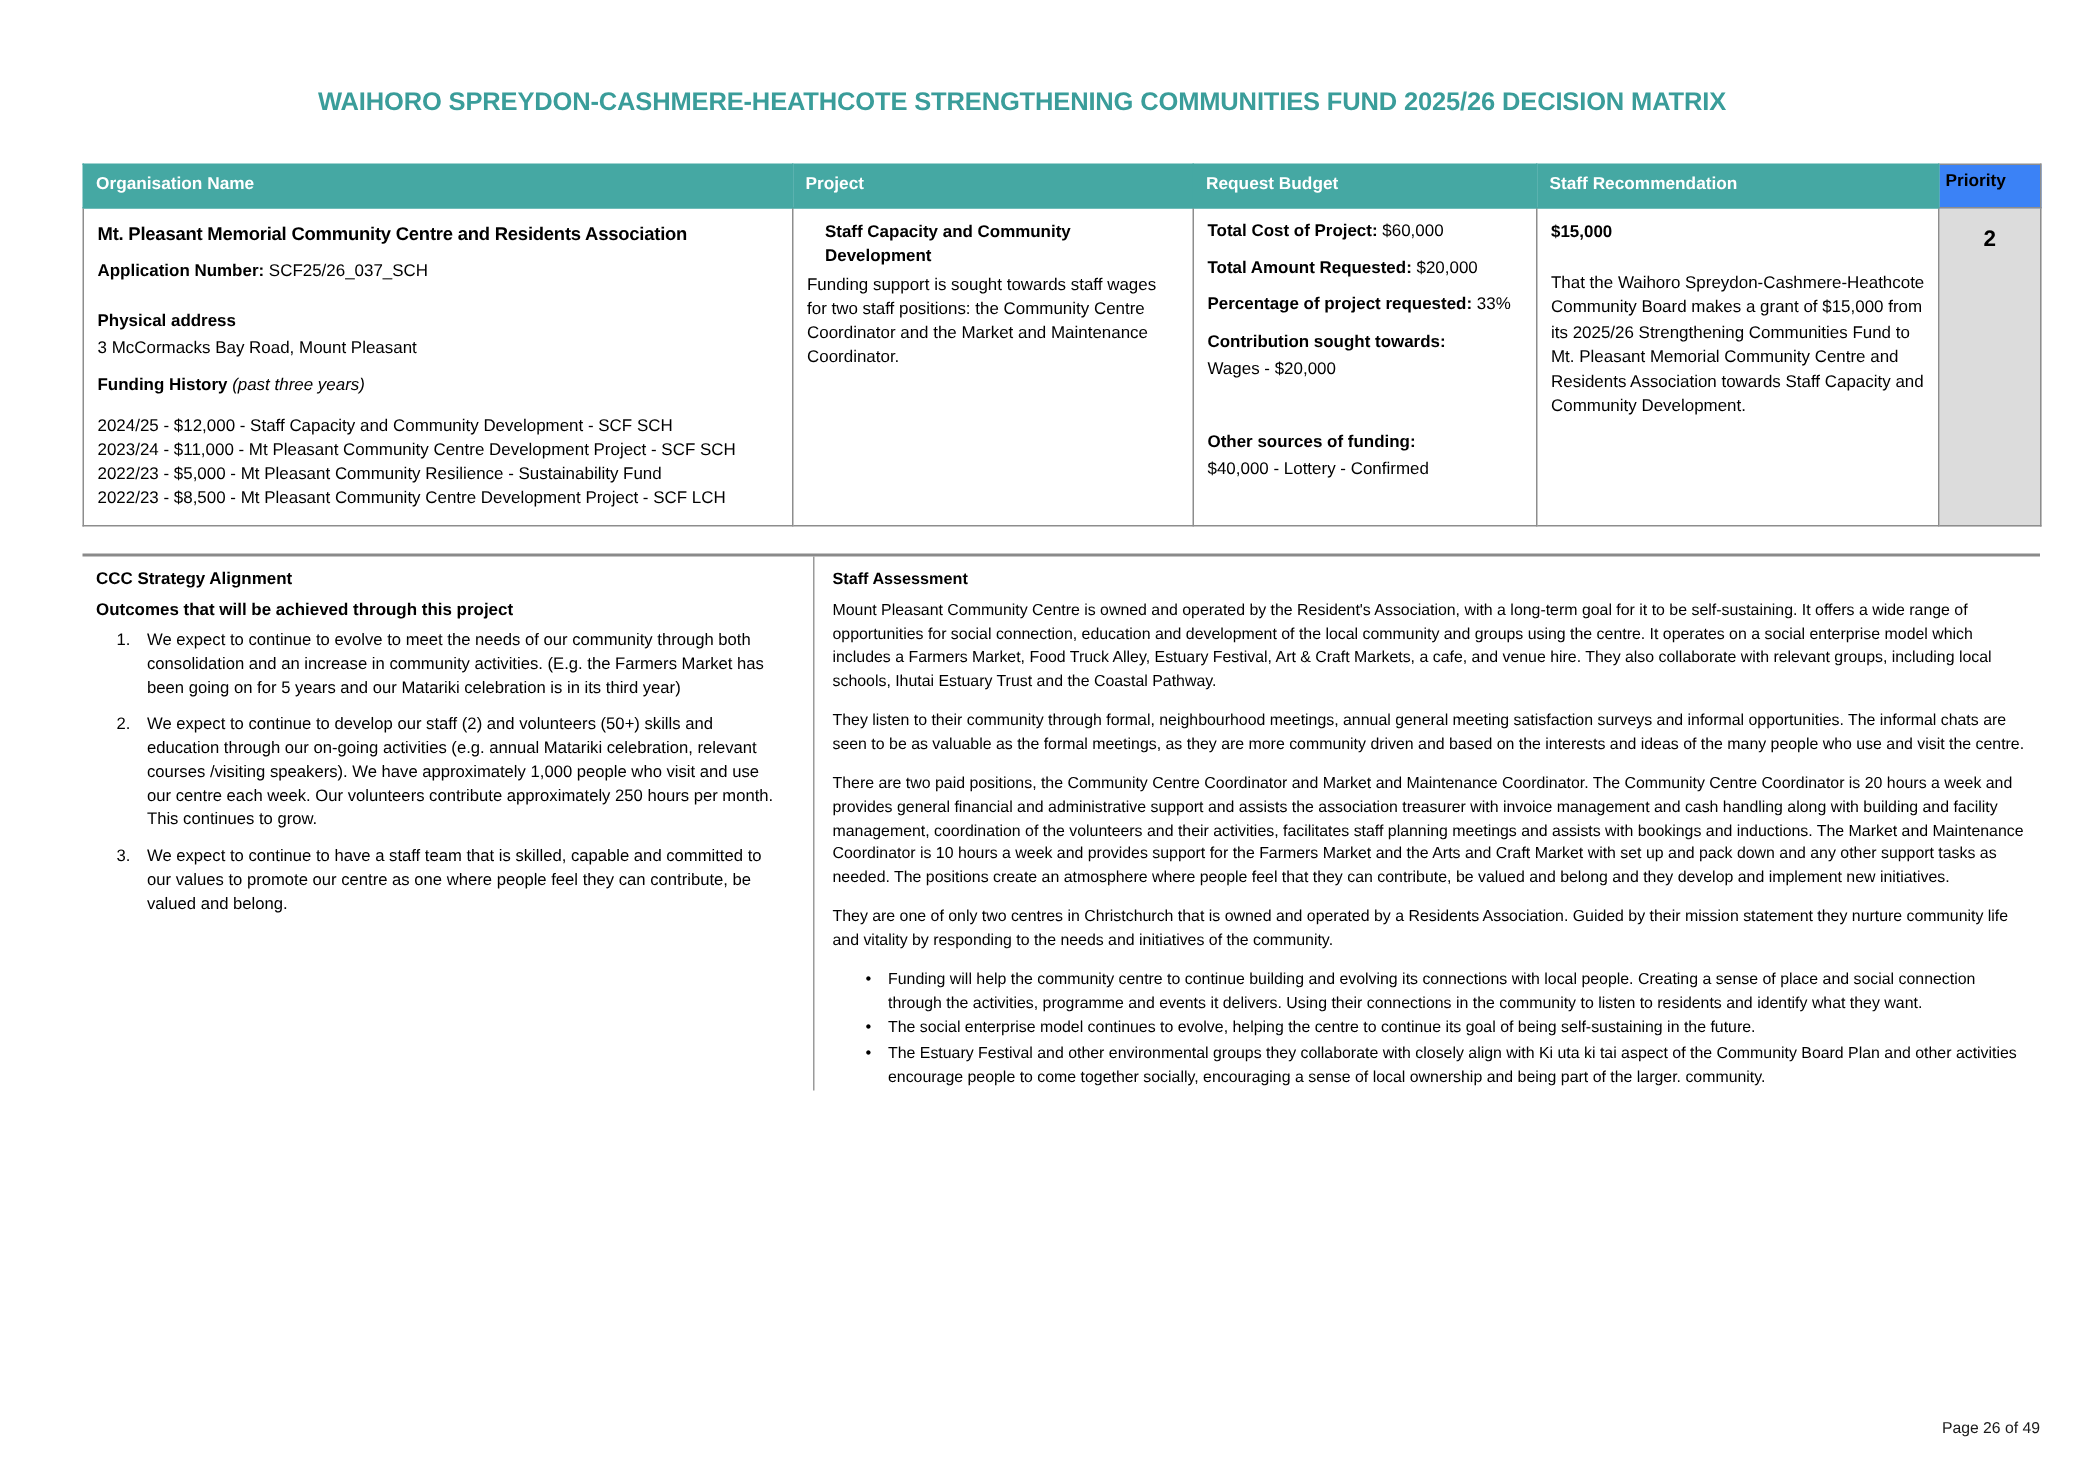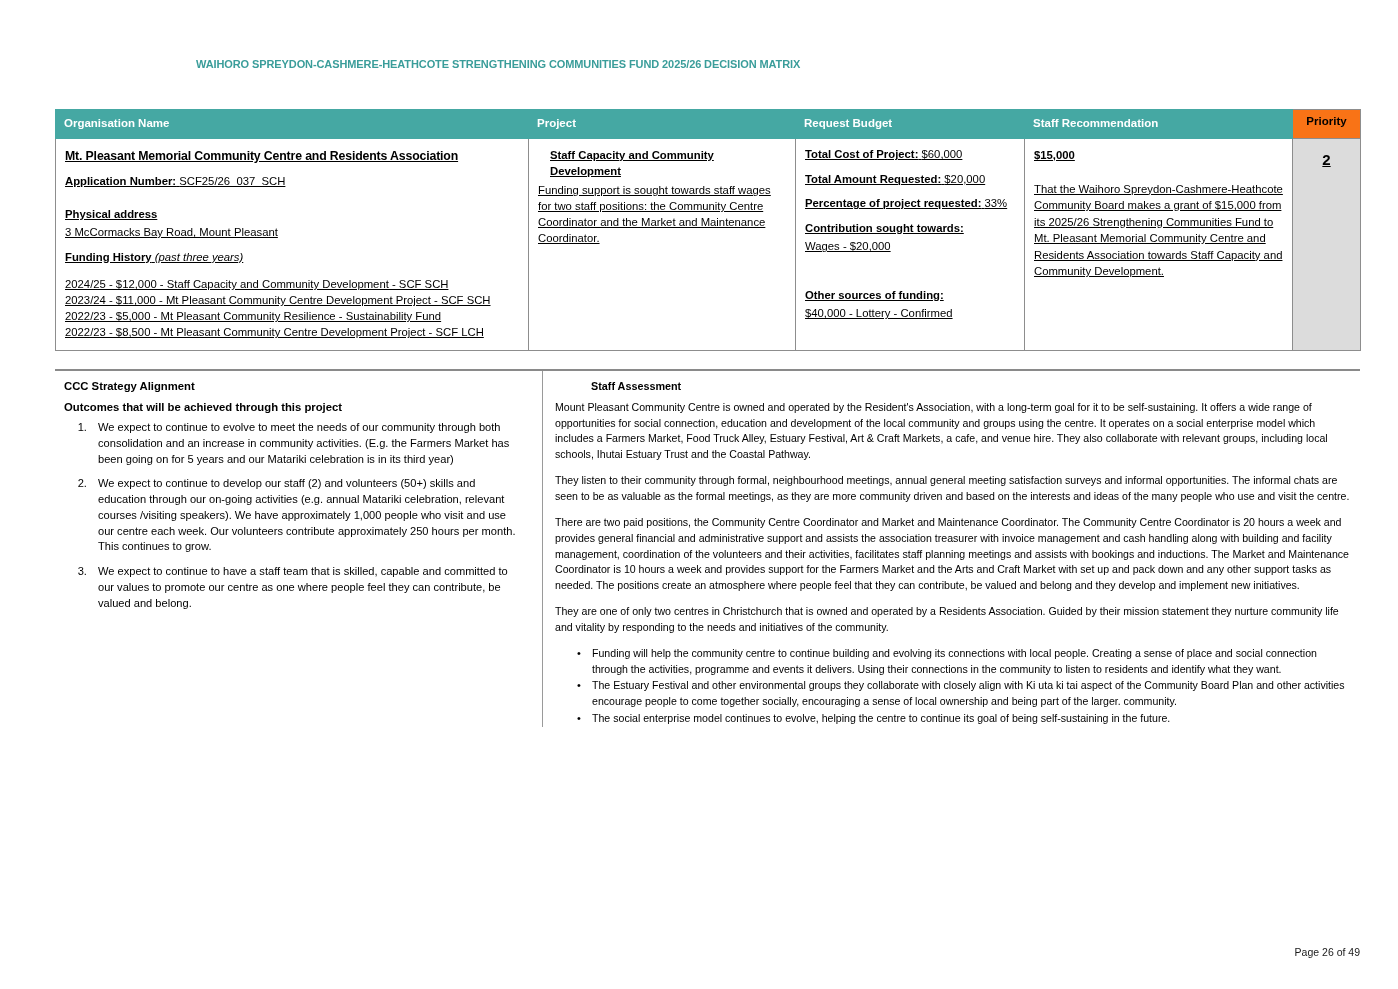--- a/index.html
+++ b/index.html
@@ -20,24 +20,24 @@
   .page {
     position: absolute;
     left: 0; top: 0;
     width: 1398px;
     height: 989px;
   }
 
   
   .doc-title {
     position: absolute;
-    left: 196px;
+    left: 212px;
     top: 58px;
     width: 1000px;
-    font-size: 11px;
+    font-size: 17px;
     font-weight: bold;
     letter-spacing: -0.1px;
     color: #3a9d9a;
     white-space: nowrap;
   }
 
   
   .matrix {
     position: absolute;
     left: 55px;
@@ -55,31 +55,30 @@
     background: #45a8a3;
     color: #ffffff;
     text-align: left;
     font-size: 11.5px;
     font-weight: bold;
     padding: 7px 8px 8px 8px;
     height: 29px;
     border: 1px solid #45a8a3;
   }
   .matrix thead th.priority-head {
-    background: #f97316;
+    background: #3b82f6;
     color: #000000;
-    text-align: center;
+    text-align: left;
     border: 1px solid #8d8d8d;
     padding: 5px 4px;
   }
   .matrix tbody td {
     font-size: 11.3px;
     line-height: 1.38;
     padding: 8px 9px 10px 9px;
-    text-decoration: underline;
   }
   .matrix tbody td.priority-cell {
     background: #dcdcdc;
     text-align: center;
     font-size: 15px;
     font-weight: bold;
     vertical-align: top;
     padding-top: 11px;
   }
 
@@ -136,21 +135,21 @@
   .body-text {
     font-size: 11.1px;
     line-height: 1.42;
     margin: 0 0 10px 0;
   }
   .lower-right .body-text {
     font-size: 10.6px;
     line-height: 1.47;
     margin: 0 0 11px 0;
   }
-  .lower-right .sec-head { font-size: 10.8px; margin-bottom: 8px; margin-left: 36px; }
+  .lower-right .sec-head { font-size: 10.8px; margin-bottom: 8px; }
 
   ol.outcomes {
     margin: 0;
     padding-left: 26px;
     font-size: 11.1px;
     line-height: 1.42;
   }
   ol.outcomes li {
     margin-bottom: 9px;
     padding-left: 8px;
@@ -280,22 +279,22 @@
     </div>
 
     <div class="lower-right">
       <div class="sec-head">Staff Assessment</div>
       <div class="body-text">Mount Pleasant Community Centre is owned and operated by the Resident's Association, with a long-term goal for it to be self-sustaining. It offers a wide range of opportunities for social connection, education and development of the local community and groups using the centre. It operates on a social enterprise model which includes a Farmers Market, Food Truck Alley, Estuary Festival, Art &amp; Craft Markets, a cafe, and venue hire. They also collaborate with relevant groups, including local schools, Ihutai Estuary Trust and the Coastal Pathway.</div>
       <div class="body-text">They listen to their community through formal, neighbourhood meetings, annual general meeting satisfaction surveys and informal opportunities. The informal chats are seen to be as valuable as the formal meetings, as they are more community driven and based on the interests and ideas of the many people who use and visit the centre.</div>
       <div class="body-text">There are two paid positions, the Community Centre Coordinator and Market and Maintenance Coordinator.  The Community Centre Coordinator is 20 hours a week and provides general financial and administrative support and assists the association treasurer with invoice management and cash handling along with building and facility management, coordination of the volunteers and their activities, facilitates staff planning meetings and assists with bookings and inductions. The Market and Maintenance Coordinator is 10 hours a week and provides support for the Farmers Market and the Arts and Craft Market with set up and pack down and any other support tasks as needed. The positions create an atmosphere where people feel that they can contribute, be valued and belong and they develop and implement new initiatives.</div>
       <div class="body-text">They are one of only two centres in Christchurch that is owned and operated by a Residents Association. Guided by their mission statement they nurture community life and vitality by responding to the needs and initiatives of the community.</div>
       <ul class="rationale">
         <li>Funding will help the community centre to continue building and evolving its connections with local people. Creating a sense of place and social connection through the activities, programme and events it delivers. Using their connections in the community to listen to residents and identify what they want.</li>
+        <li>The social enterprise model continues to evolve, helping the centre to continue its goal of being self-sustaining in the future.</li>
         <li>The Estuary Festival and other environmental groups they collaborate with closely align with Ki uta ki tai aspect of the Community Board Plan and other activities encourage people to come together socially, encouraging a sense of local ownership and being part of the larger. community.</li>
-        <li>The social enterprise model continues to evolve, helping the centre to continue its goal of being self-sustaining in the future.</li>
       </ul>
     </div>
 
   </div>
 
   <div class="footer">Page 26 of 49</div>
 
 </div>
 
 </body></html>

